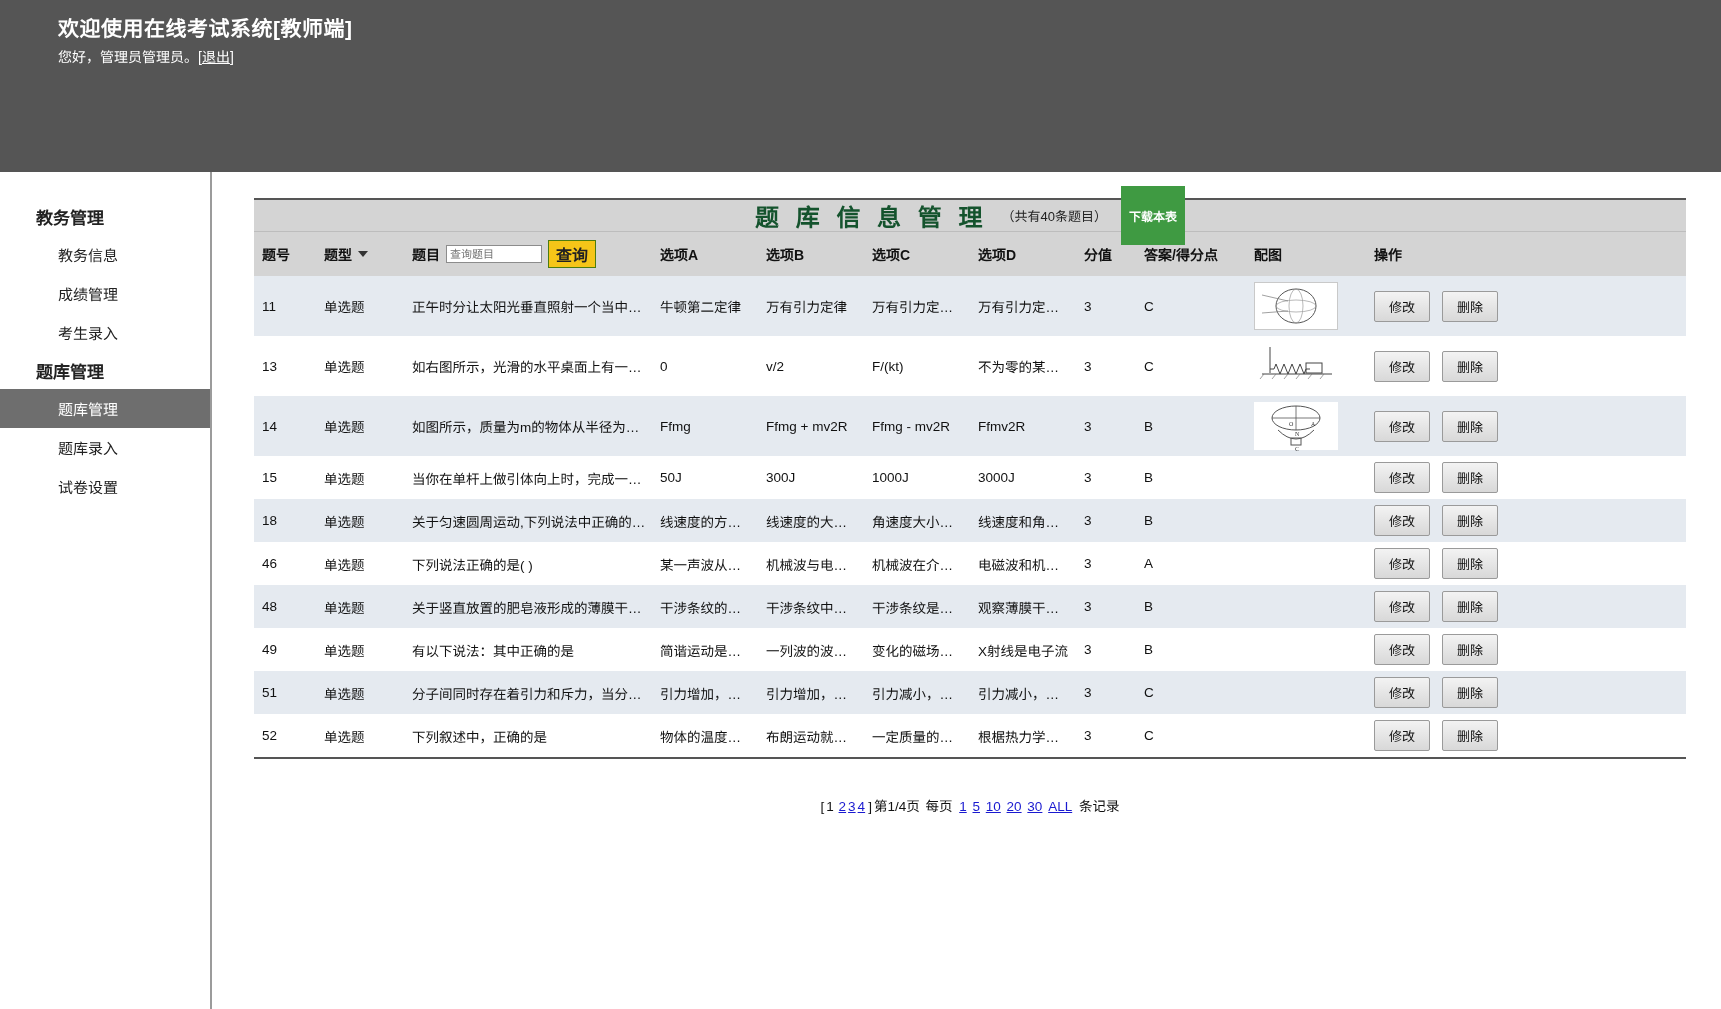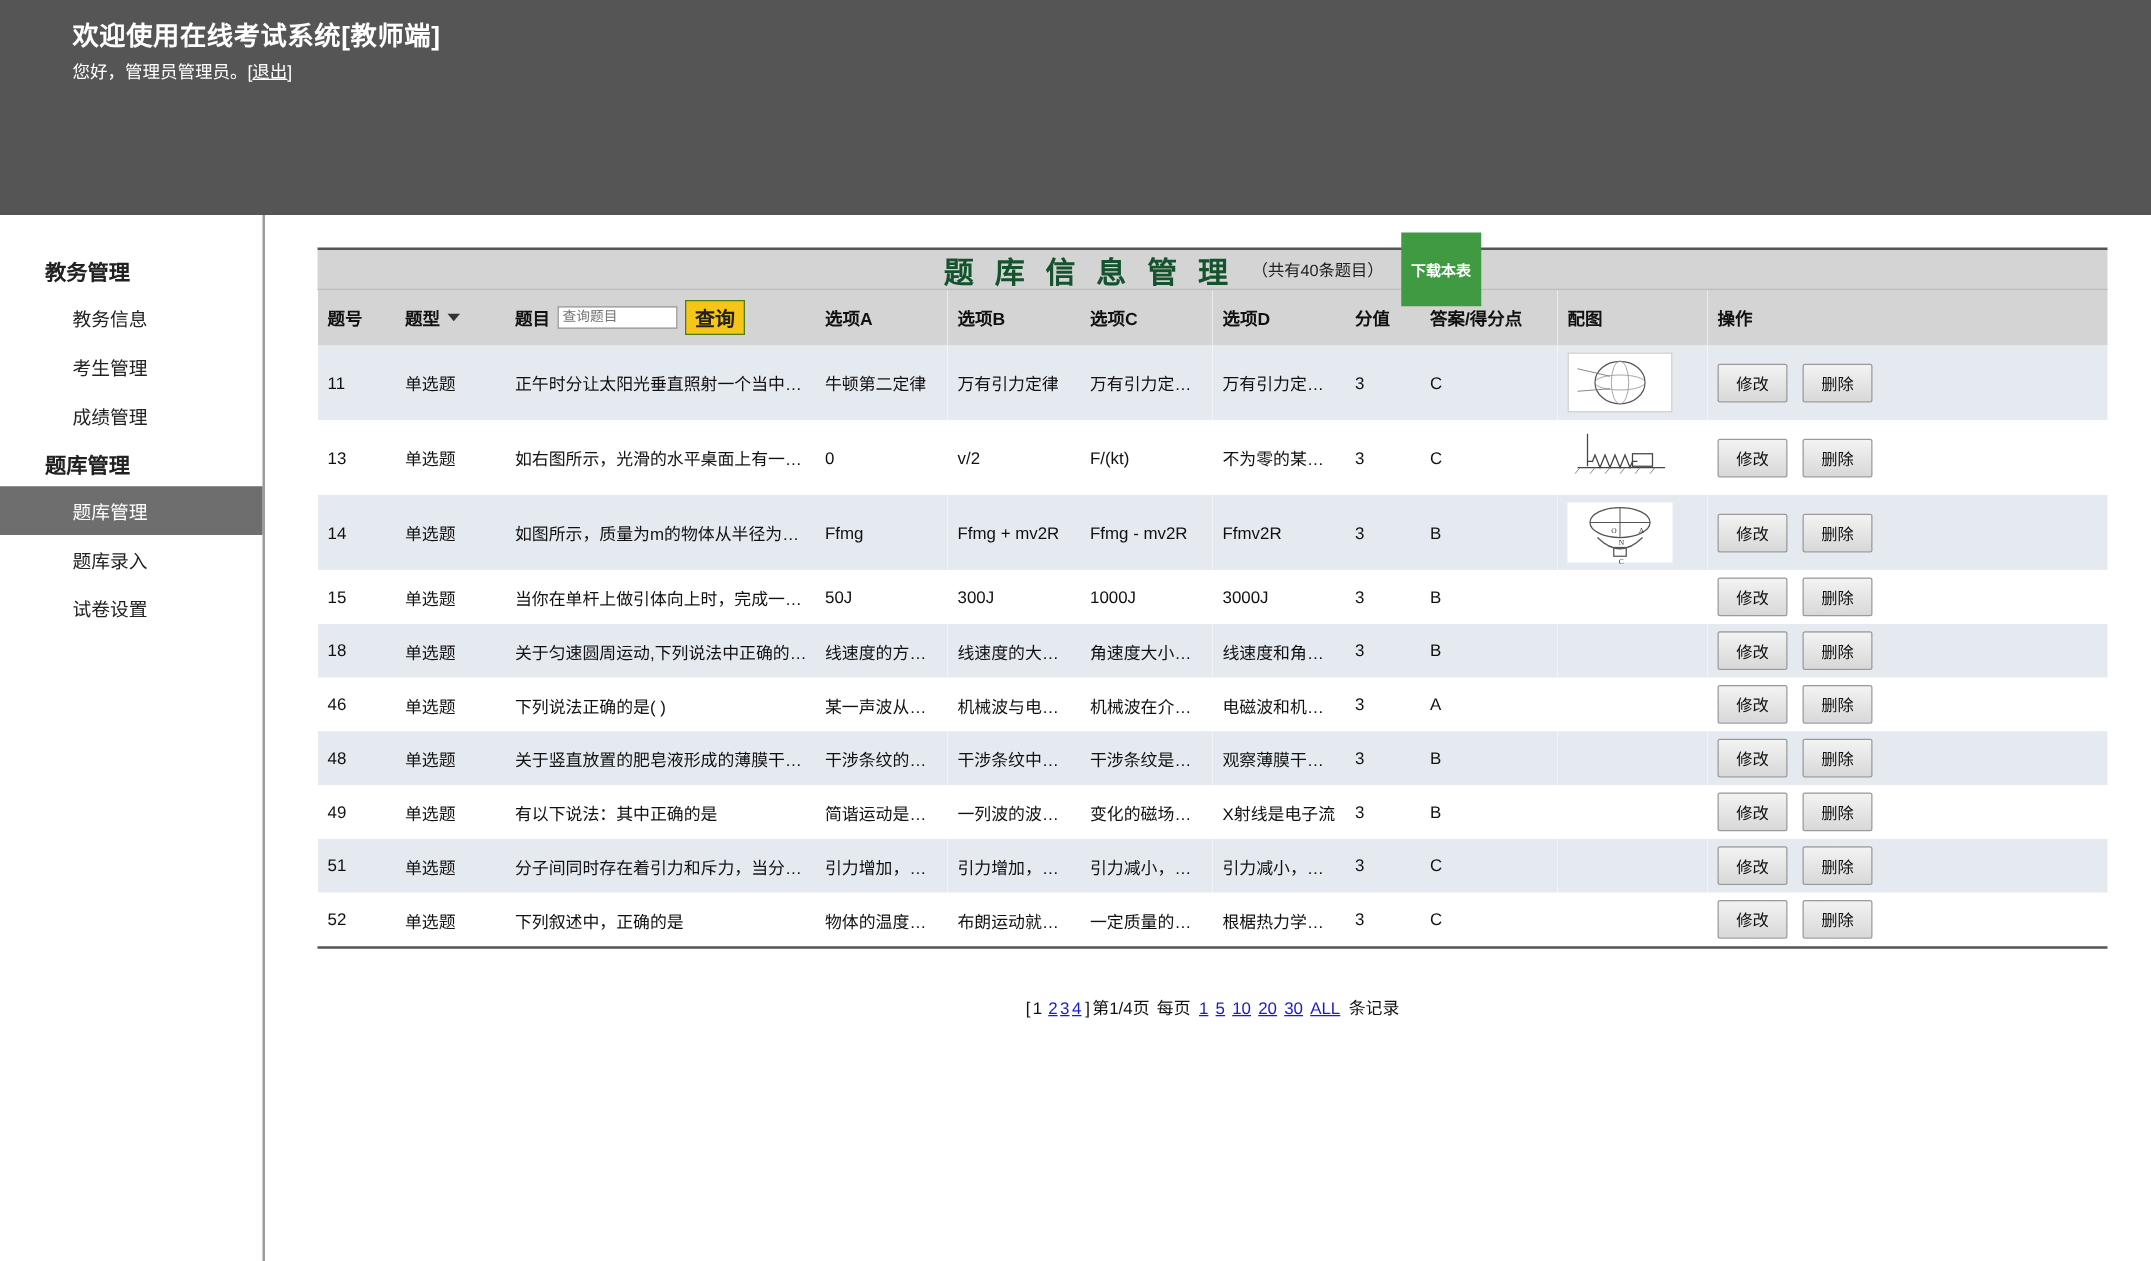--- a/index.html
+++ b/index.html
@@ -217,22 +217,22 @@
   <div class="header-sub">
     <span>您好，管理员管理员。</span><span>[</span><span class="logout">退出</span><span>]</span>
   </div>
 </div>
 
 <div class="body-wrap">
 
   <div class="sidebar">
     <div class="side-group">教务管理</div>
     <div class="side-item">教务信息</div>
-    <div class="side-item">考生管理</div>
     <div class="side-item">成绩管理</div>
+    <div class="side-item">考生录入</div>
     <div class="side-group">题库管理</div>
     <div class="side-item active">题库管理</div>
     <div class="side-item">题库录入</div>
     <div class="side-item">试卷设置</div>
   </div>
 
   <div class="content">
 
     <div class="panel">
 

